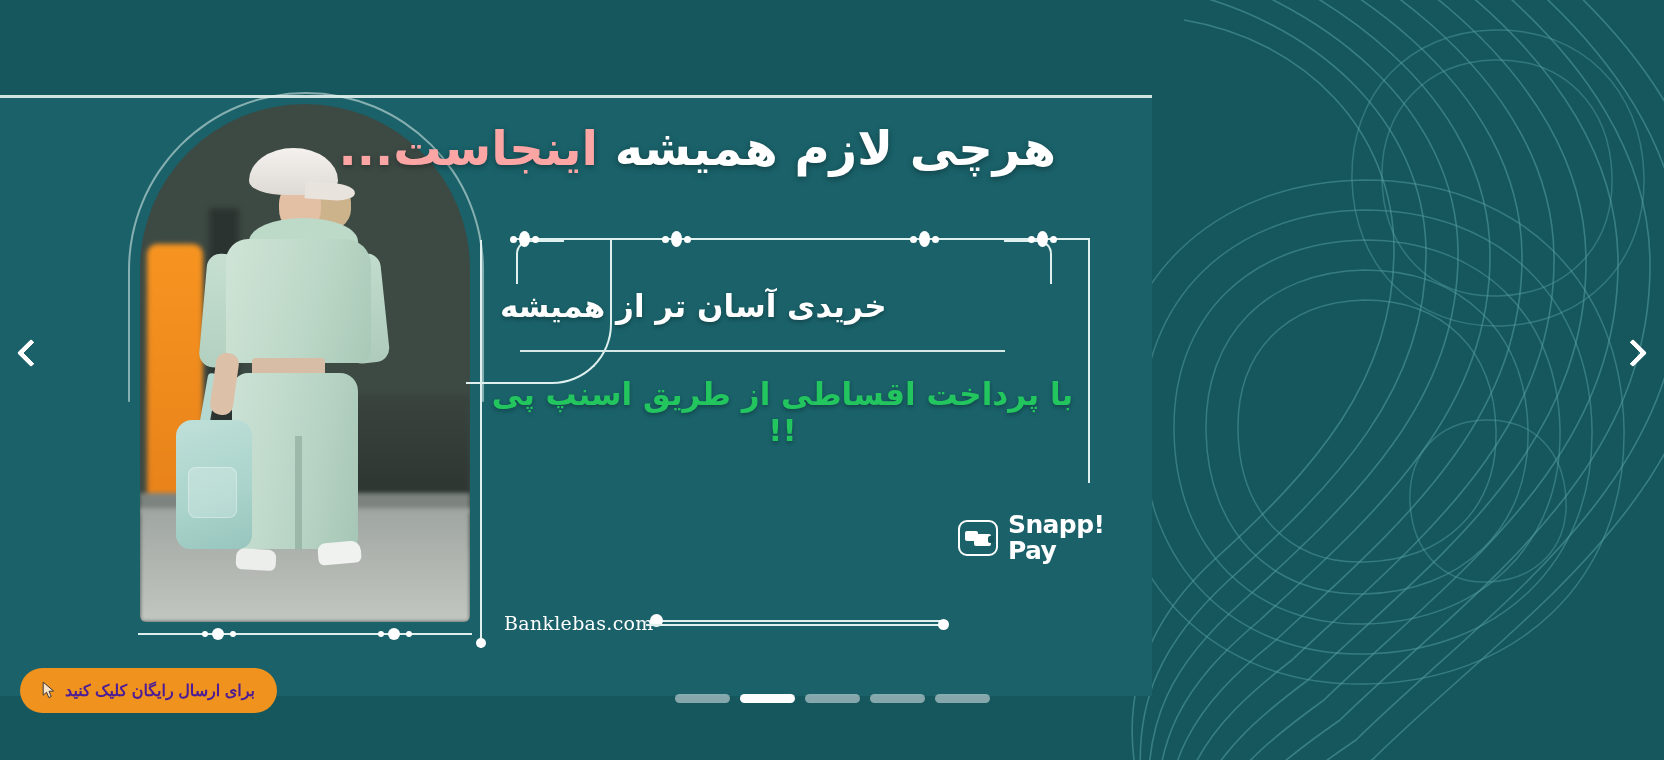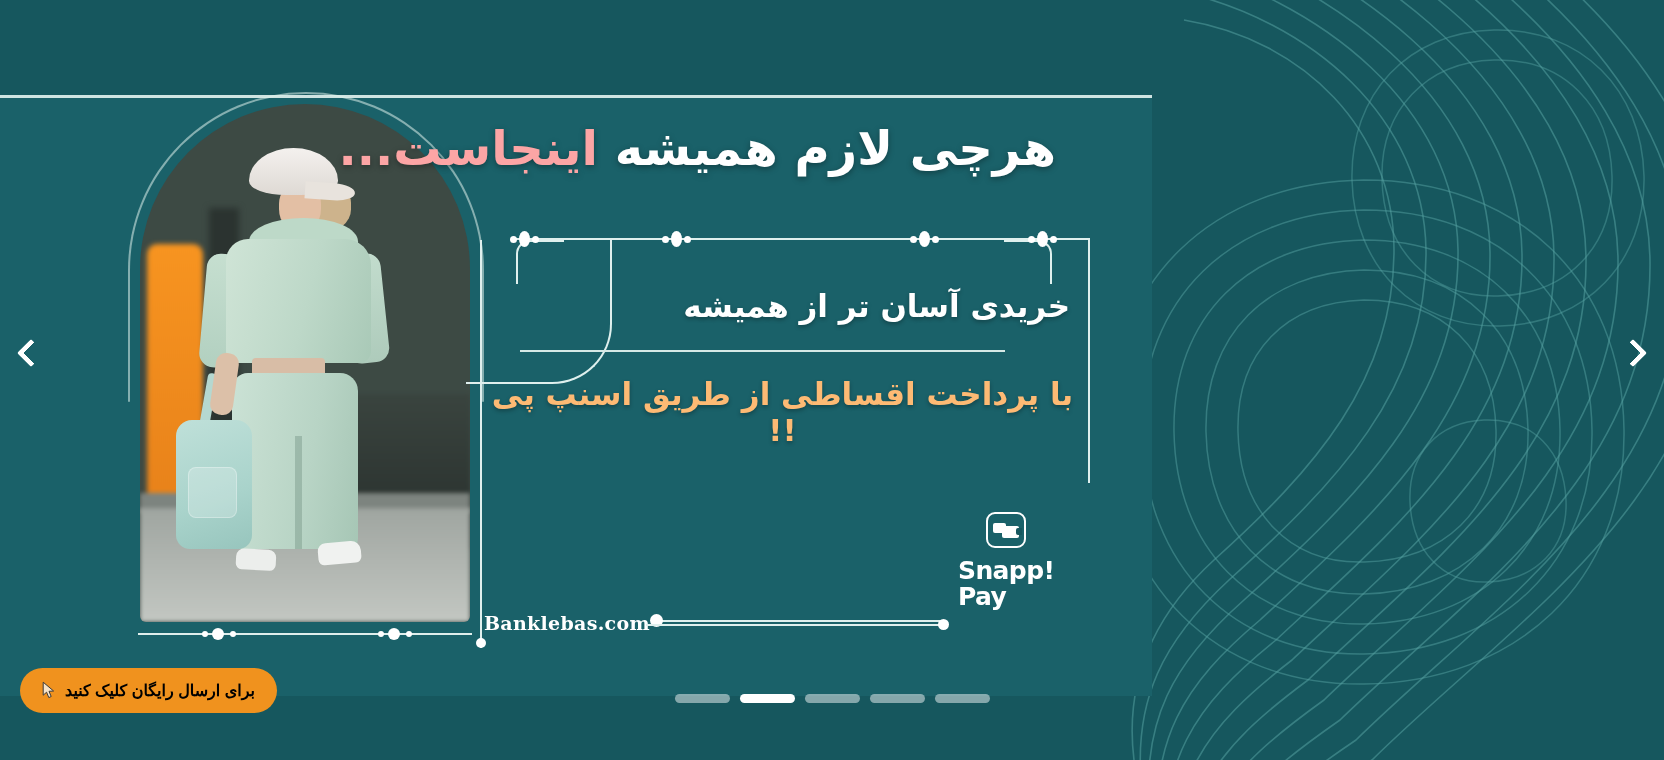--- a/index.html
+++ b/index.html
@@ -235,41 +235,41 @@
     position:absolute; display:block; background:#ffffff; border-radius:50%;
   }
   .cluster i.mid { width:11px; height:16px; top:-1px; left:9px; border-radius:50%; }
   .cluster i.sd  { width:7px;  height:7px;  top:4px; }
   .cluster i.sd.l { left:0; }
   .cluster i.sd.r { left:22px; }
 
   
   .sub-line-1 {
     position:absolute; left:500px; top:288px; width:570px;
-    text-align:right; direction:rtl;
+    text-align:left; direction:rtl;
     font-size:31px; font-weight:700; color:#ffffff;
     letter-spacing:-.5px;
     text-shadow:0 2px 4px rgba(0,0,0,.3);
   }
   .divider {
     position:absolute; left:520px; top:350px; width:485px; height:2px;
     background:#d6e9e6;
   }
   .sub-line-2 {
     position:absolute; left:490px; top:376px; width:585px;
     text-align:center; direction:rtl;
-    font-size:31px; font-weight:700; color:#fdba74;
+    font-size:31px; font-weight:700; color:#22c55e;
     letter-spacing:-.5px;
     text-shadow:0 2px 4px rgba(0,0,0,.3);
   }
 
   
   .snapp {
     position:absolute; left:958px; top:512px;
-    display:flex; align-items:center; gap:10px; direction:ltr;flex-direction:column;
+    display:flex; align-items:center; gap:10px; direction:ltr;
   }
   .snapp-icon {
     width:40px; height:36px; border-radius:9px;
     border:2.5px solid #ffffff; position:relative;
     display:flex; align-items:center; justify-content:center;
   }
   .snapp-icon .card-a {
     position:absolute; left:5px; top:9px; width:13px; height:10px;
     background:#ffffff; border-radius:2px;
   }
@@ -285,23 +285,23 @@
   .snapp-text .s1 {
     font-size:25px; font-weight:800; color:#ffffff; letter-spacing:-.6px;
   }
   .snapp-text .s2 {
     font-size:25px; font-weight:800; color:#ffffff; letter-spacing:-.6px;
     display:block; margin-top:1px;
   }
 
   
   .site-name {
-    position:absolute; left:484px; top:612px;
+    position:absolute; left:504px; top:612px;
     font-family:"DejaVu Serif", serif;
-    font-size:19px; font-weight:700; color:#ffffff;
+    font-size:19px; font-weight:400; color:#ffffff;
     letter-spacing:.3px; direction:ltr;
   }
   .site-rule {
     position:absolute; left:646px; top:624px; width:300px; height:2px;
     background:#dff0ee;
   }
   .site-rule-dot {
     position:absolute; left:938px; top:619px; width:11px; height:11px;
     border-radius:50%; background:#ffffff;
   }
@@ -324,21 +324,21 @@
 
   
   .cta {
     position:absolute; left:20px; top:668px;
     height:45px; padding:0 22px;
     background:#f0921e; border-radius:23px;
     display:flex; align-items:center; justify-content:center; gap:8px;
     direction:rtl; cursor:pointer; border:none;
   }
   .cta-label {
-    font-size:16px; font-weight:700; color:#000000; white-space:nowrap;
+    font-size:16px; font-weight:700; color:#4c1d95; white-space:nowrap;
   }
   .cta-cursor {
     width:15px; height:19px; position:relative; flex:0 0 auto;
   }
   .cta-cursor svg { display:block; }
 
   
   .pager {
     position:absolute; left:0; right:0; top:694px;
     display:flex; justify-content:center; align-items:center; gap:10px;

